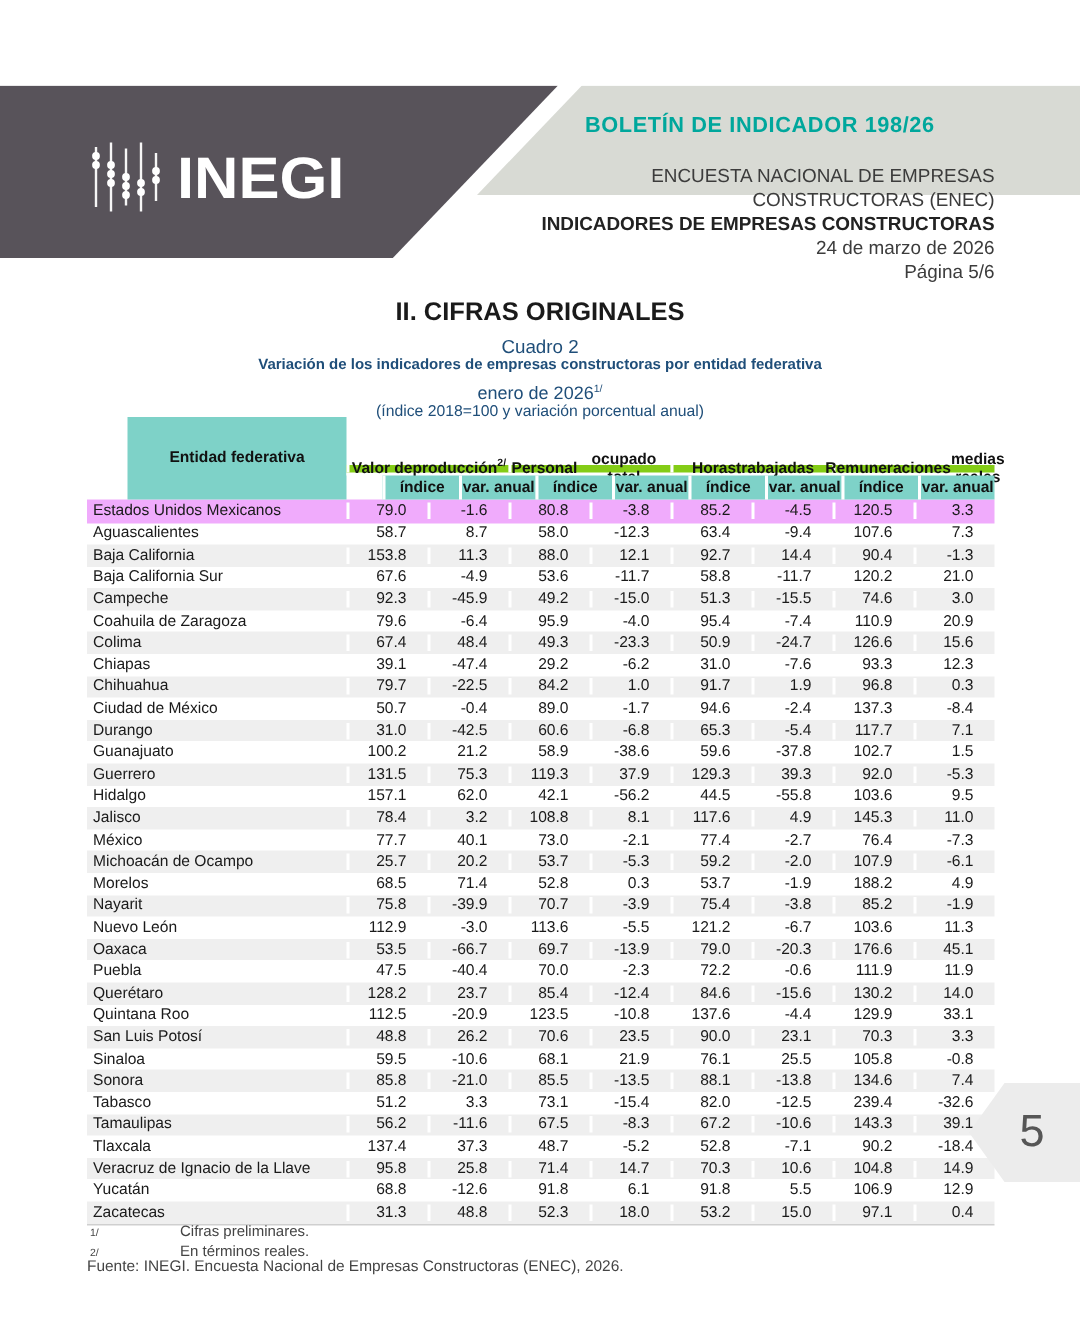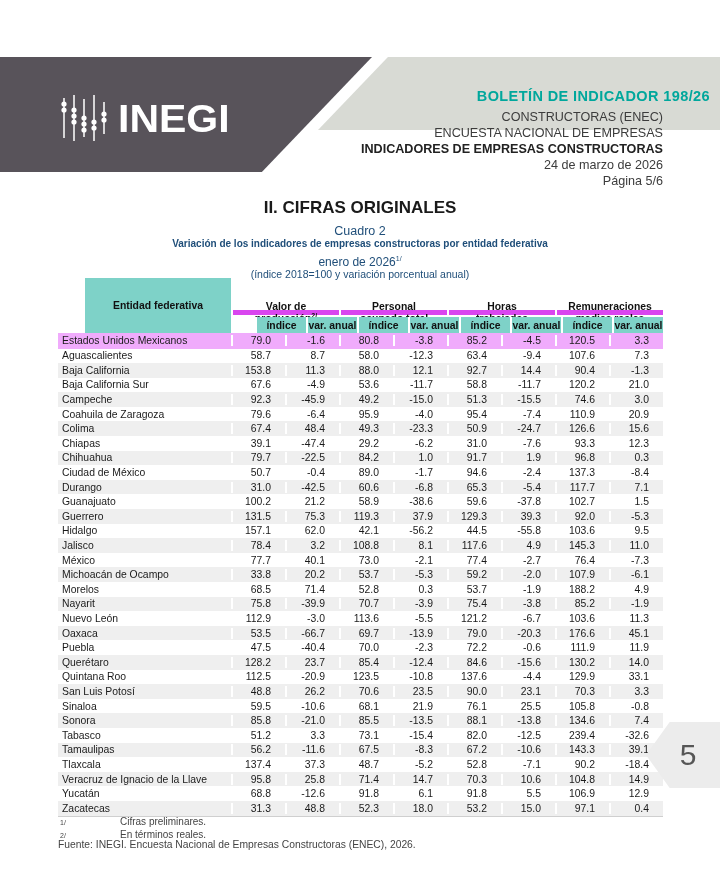--- a/index.html
+++ b/index.html
@@ -6,21 +6,21 @@
   .page{position:relative;width:720px;height:883px;background:#ffffff;overflow:hidden;
         font-family:"Liberation Sans", sans-serif;color:#333;}
 
   
   .band-dark{position:absolute;left:0;top:57px;width:372px;height:115px;background:#58535a;
              -webkit-clip-path:polygon(0 0,100% 0,70.4% 100%,0 100%);
              clip-path:polygon(0 0,100% 0,70.4% 100%,0 100%);}
   .band-light{position:absolute;left:318px;top:57px;width:402px;height:73px;background:#d8dad4;
              -webkit-clip-path:polygon(17.4% 0,100% 0,100% 100%,0 100%);
              clip-path:polygon(17.4% 0,100% 0,100% 100%,0 100%);}
-  .bulletin{position:absolute;left:390px;top:88px;width:320px;text-align:right;
+  .bulletin{position:absolute;left:390px;top:76px;width:320px;text-align:left;
             color:#00a79c;font-weight:bold;font-size:14.5px;letter-spacing:.4px;}
   .logo{position:absolute;left:60px;top:94px;display:flex;align-items:center;}
   .logo-text{color:#fff;font-weight:bold;font-size:41px;letter-spacing:0px;line-height:1;
              margin-left:8px;transform:scaleY(.95);}
   
   .hdr-block{position:absolute;right:57px;top:109px;text-align:right;color:#3c3c3c;
              font-size:12.6px;line-height:16px;}
   .hdr-block .b{font-weight:bold;color:#222;}
 
   
@@ -36,22 +36,22 @@
             color:#1f4e79;font-size:10.5px;}
   sup.sm{font-size:7px;vertical-align:super;line-height:0;}
 
   
   .table{position:absolute;left:58px;top:278px;width:605px;font-size:10.4px;color:#1a1a1a;}
   .hd{display:flex;}
   .hd-entity{width:167px;height:55px;background:#7ed2c8;display:flex;align-items:center;
              justify-content:center;font-weight:bold;color:#111;margin-left:27px;}
   .hd-right{width:432px;}
   .hd-groups{display:flex;height:37px;}
-  .hd-group{width:108px;background:#d946ef;border-left:2px solid #fff;box-sizing:border-box;
-            display:flex;flex-direction:column;align-items:center;justify-content:center;
+  .hd-group{width:108px;background:#84cc16;border-left:2px solid #fff;box-sizing:border-box;
+            display:flex;flex-direction:row;align-items:center;justify-content:center;
             font-weight:bold;line-height:12px;color:#111;text-align:center;margin-top:32px;}
   .hd-sub{display:flex;height:18px;border-top:2px solid #fff;box-sizing:border-box;padding-left:24px;}
   .sub-cell{width:54px;background:#7ed2c8;border-left:2px solid #fff;box-sizing:border-box;
             display:flex;align-items:center;justify-content:center;font-weight:bold;color:#111;}
   .t-row{display:flex;height:14.6px;align-items:center;}
   .t-row.nat{background:#f0abfc;font-weight:normal;height:15.5px;}
   .t-body .t-row:nth-child(even){background:#efefef;}
   .c-name{width:173px;box-sizing:border-box;padding-left:4px;white-space:nowrap;overflow:hidden;}
   .c-val{width:54px;box-sizing:border-box;text-align:right;padding-right:14px;
          border-left:2px solid #fff;}
@@ -101,22 +101,22 @@
         <circle cx="44" cy="20" r="2.6"></circle>
           <circle cx="44" cy="26" r="2.6"></circle>
       </g>
     </svg>
     <span class="logo-text">INEGI</span>
   </div>
 
   <div class="bulletin">BOLETÍN DE INDICADOR 198/26</div>
 
   <div class="hdr-block">
+    <div>ENCUESTA NACIONAL DE EMPRESAS</div>
     <div>CONSTRUCTORAS (ENEC)</div>
-    <div>ENCUESTA NACIONAL DE EMPRESAS</div>
     <div class="b">INDICADORES DE EMPRESAS CONSTRUCTORAS</div>
     <div>24 de marzo de 2026</div>
     <div>Página 5/6</div>
   </div>
 
   <div class="sec-title">II. CIFRAS ORIGINALES</div>
   <div class="cuadro">Cuadro 2</div>
   <div class="tbl-title">Variación de los indicadores de empresas constructoras por entidad federativa</div>
   <div class="tbl-period">
     <span>enero de 2026</span><sup class="sm">1/</sup>
@@ -329,21 +329,21 @@
           <div class="c-val">40.1</div>
           <div class="c-val">73.0</div>
           <div class="c-val">-2.1</div>
           <div class="c-val">77.4</div>
           <div class="c-val">-2.7</div>
           <div class="c-val">76.4</div>
           <div class="c-val">-7.3</div>
         </div>
         <div class="t-row">
           <div class="c-name">Michoacán de Ocampo</div>
-          <div class="c-val">33.8</div>
+          <div class="c-val">25.7</div>
           <div class="c-val">20.2</div>
           <div class="c-val">53.7</div>
           <div class="c-val">-5.3</div>
           <div class="c-val">59.2</div>
           <div class="c-val">-2.0</div>
           <div class="c-val">107.9</div>
           <div class="c-val">-6.1</div>
         </div>
         <div class="t-row">
           <div class="c-name">Morelos</div>

